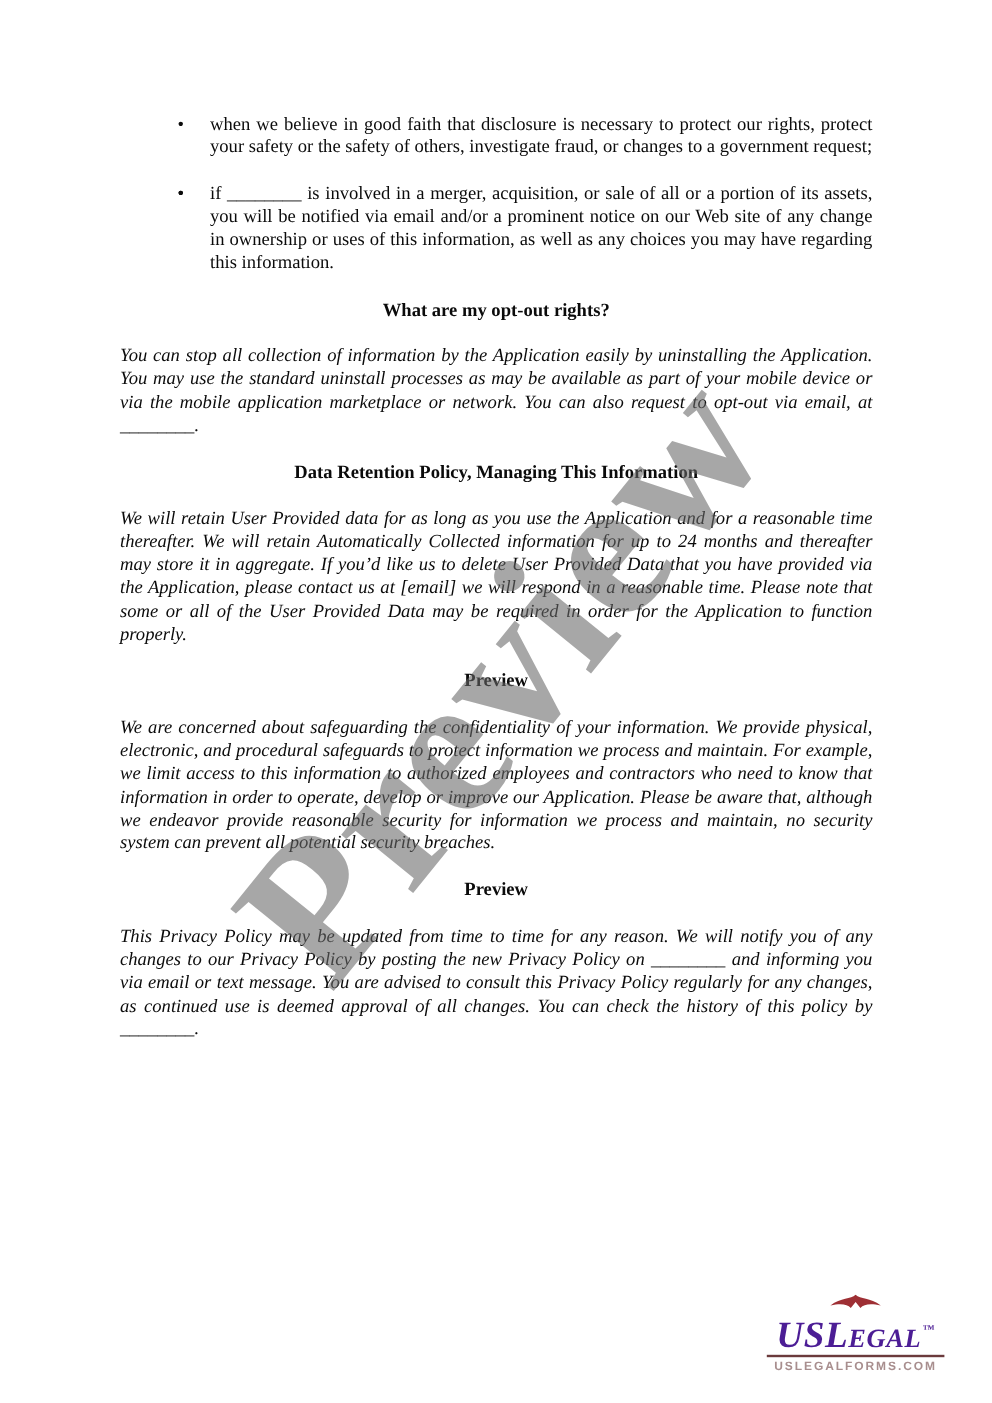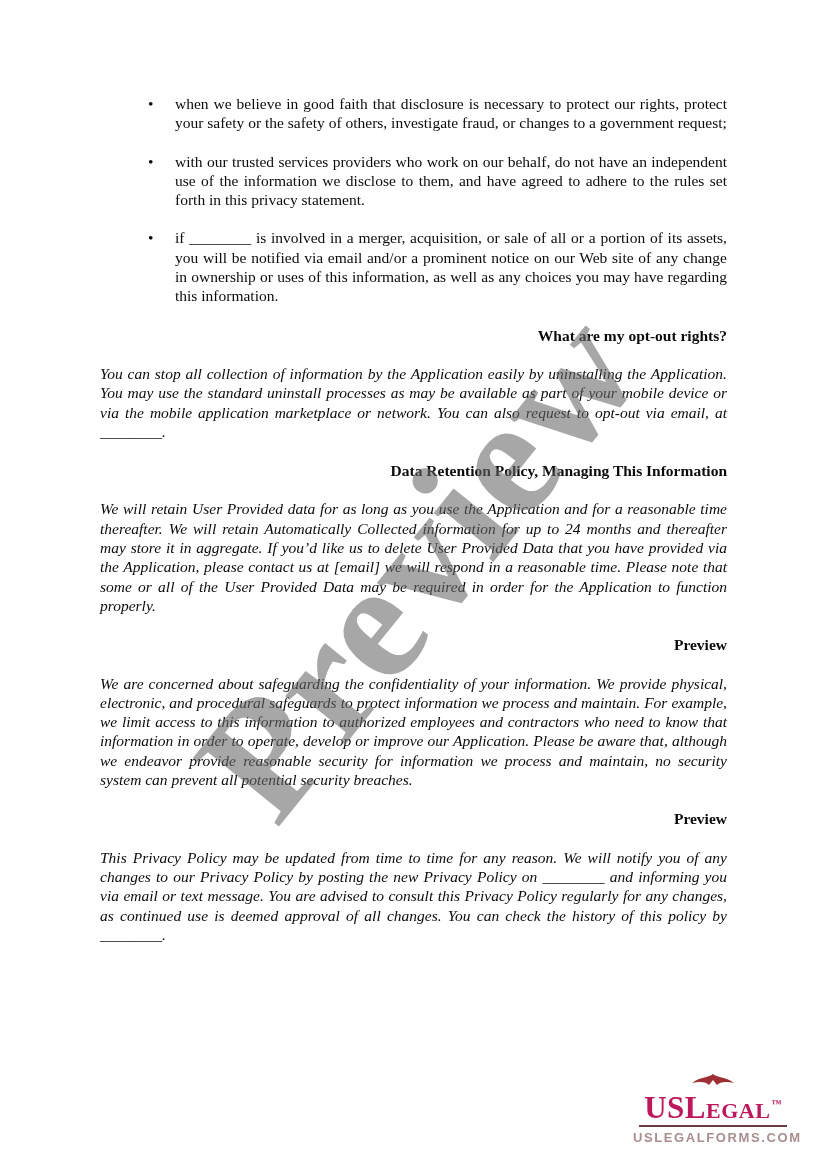--- a/index.html
+++ b/index.html
@@ -36,21 +36,21 @@
   .bullet .dot {
     position: absolute;
     left: 48px;
     top: 0;
   }
   .content h2 {
     font-size: 15.5px;
     line-height: 19.3px;
     font-weight: bold;
     margin: 20px 0 19px 0;
-    text-align: right;
+    text-align: center;
   }
   .content p {
     margin: 19px 0;
     font-style: italic;
   }
   .watermark {
     position: absolute;
     left: 418px;
     top: 565px;
     transform: translate(-50%, -50%) rotate(-51deg);
@@ -74,57 +74,57 @@
   .logo .eagle {
     display: block;
     margin: 0 auto 1px auto;
   }
   .logo .wordmark {
     font-family: "Liberation Serif", serif;
     font-variant: small-caps;
     font-weight: bold;
     font-size: 31px;
     line-height: 30px;
-    color: #be185d;
+    color: #4c1d95;
     letter-spacing: 0.5px;
+    font-style: italic;
   }
   .logo .wordmark sup {
     font-size: 10px;
     font-variant: normal;
     vertical-align: super;
     margin-left: 1px;
   }
   .logo .rule {
     border: none;
     border-top: 2px solid #6b3a3c;
     margin: 2px 6px 3px 6px;
   }
   .logo .site {
     font-family: "Liberation Sans", sans-serif;
-    font-size: 13px;
+    font-size: 10px;
     letter-spacing: 1.6px;
     color: #a88e8e;
     font-weight: bold;
   }
 </style>
 </head>
 <body>
 
 <div class="watermark">Preview</div>
 
 <div class="content">
 
   <ul class="bullet-list">
     <li class="bullet">
       <span class="dot">•</span>
       <span class="bullet-text">when we believe in good faith that disclosure is necessary to protect our rights, protect your safety or the safety of others, investigate fraud, or changes to a government request;</span>
     </li>
     <li class="bullet">
       <span class="dot">•</span>
-      <span class="bullet-text">with our trusted services providers who work on our behalf, do not have an independent use of the information we disclose to them, and have agreed to adhere to the rules set forth in this privacy statement.</span>
     </li>
     <li class="bullet">
       <span class="dot">•</span>
       <span class="bullet-text">if ________ is involved in a merger, acquisition, or sale of all or a portion of its assets, you will be notified via email and/or a prominent notice on our Web site of any change in ownership or uses of this information, as well as any choices you may have regarding this information.</span>
     </li>
   </ul>
 
   <h2>What are my opt-out rights?</h2>
   <p>You can stop all collection of information by the Application easily by uninstalling the Application. You may use the standard uninstall processes as may be available as part of your mobile device or via the mobile application marketplace or network. You can also request to opt-out via email, at ________.</p>
 

